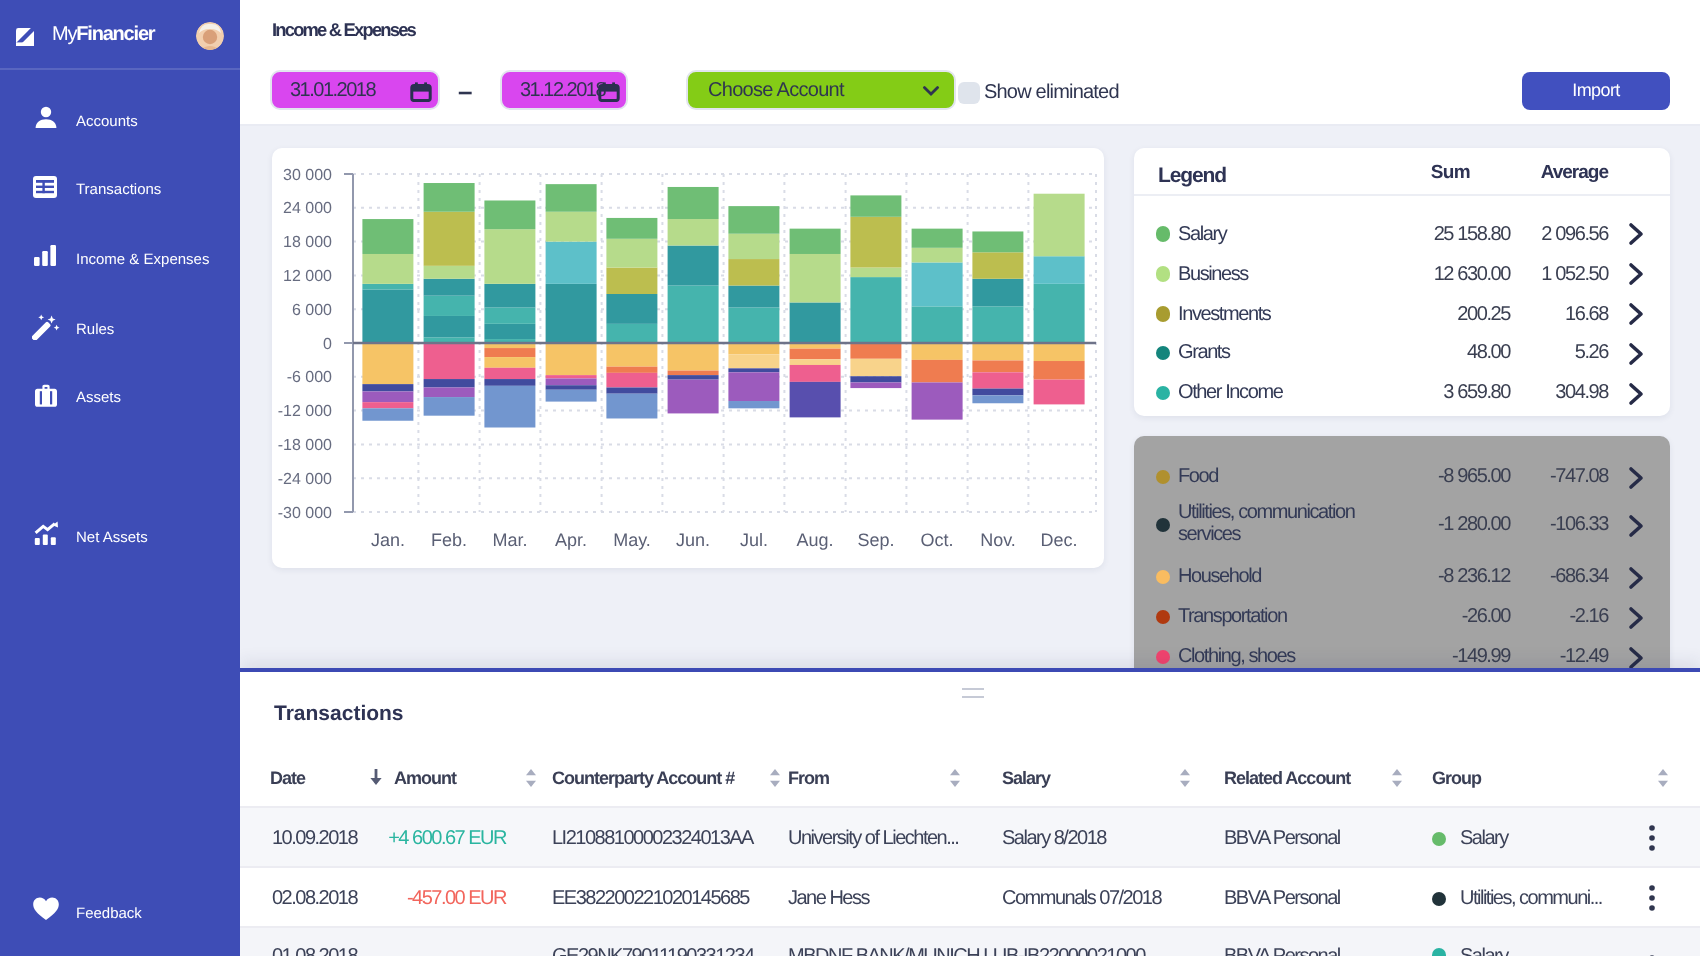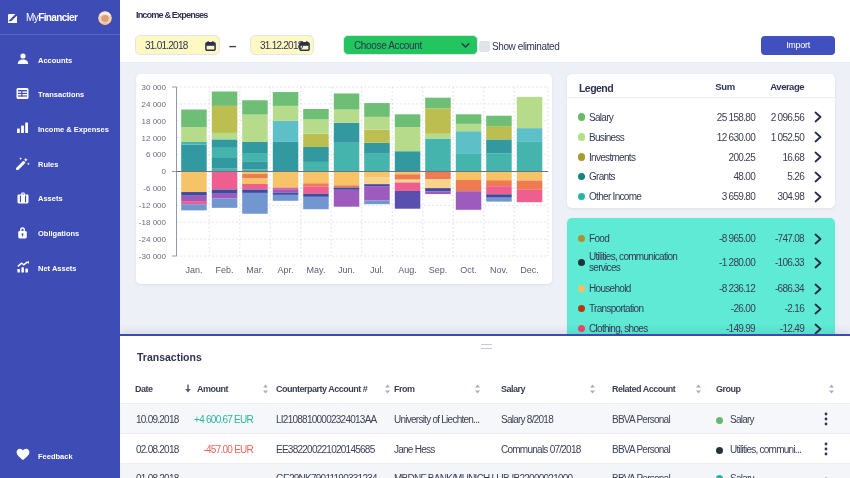--- a/index.html
+++ b/index.html
@@ -4,36 +4,36 @@
 html,body{width:850px;height:478px;overflow:hidden;font-family:"Liberation Sans",sans-serif;background:#eef0f7}
 #app{position:relative;width:850px;height:478px}
 #side{position:absolute;left:0;top:0;width:120px;height:478px;background:#3E4DB6;z-index:30}
 #shead{position:absolute;left:0;top:0;width:120px;height:35px;border-bottom:1px solid rgba(255,255,255,.14)}
 #slogo{position:absolute;left:7.5px;top:13.5px;line-height:0}
 #sname{position:absolute;left:26px;top:12px;font-size:10px;letter-spacing:-0.6px;color:#fff;font-weight:400}
 #sname b{font-weight:700}
 #savatar{position:absolute;left:98px;top:11px;width:14px;height:14px;border-radius:50%;overflow:hidden}
 .nav{position:absolute;left:0;width:120px;height:34px}
 .nic{position:absolute;left:16px;top:10px;width:14px;height:14px;line-height:0}
-.nlb{position:absolute;left:38px;top:13.5px;font-size:7.5px;letter-spacing:0px;font-weight:700;color:#fff;white-space:nowrap}
+.nlb{position:absolute;left:38px;top:13.5px;font-size:7.5px;letter-spacing:0px;font-weight:400;color:#fff;white-space:nowrap}
 #topbar{position:absolute;left:120px;top:0;width:730px;height:63px;background:#fff;border-bottom:1px solid #e9ebf3;z-index:5}
 #title{position:absolute;left:16px;top:9.5px;font-size:9.2px;letter-spacing:-0.9px;font-weight:700;color:#2e3354}
-.inp{position:absolute;top:35px;height:20px;background:#fef9c3;border:1px solid #e2e5ee;border-radius:5px}
+.inp{position:absolute;top:35px;height:20px;background:#d946ef;border:1px solid #e2e5ee;border-radius:5px}
 .inp .it{position:absolute;left:9px;top:3.5px;font-size:10px;letter-spacing:-0.75px;color:#2f3550}
 .inp .ic{position:absolute;right:3px;top:5px;line-height:0}
 #dash{position:absolute;left:109px;top:38px;font-size:13px;font-weight:700;color:#2f3550}
-#sel{position:absolute;left:223px;top:35px;width:135px;height:20px;background:#22c55e;border:1px solid #e2e5ee;border-radius:5px}
+#sel{position:absolute;left:223px;top:35px;width:135px;height:20px;background:#84cc16;border:1px solid #e2e5ee;border-radius:5px}
 #sel .st{position:absolute;left:10px;top:3.5px;font-size:10px;letter-spacing:-0.35px;font-weight:400;color:#2f3550}
 #sel .sc{position:absolute;right:7px;top:7px;line-height:0}
 #cb{position:absolute;left:359px;top:41px;width:11px;height:11px;background:#dfe4ec;border-radius:3px}
 #cblb{position:absolute;left:372px;top:40.5px;font-size:10px;letter-spacing:-0.4px;color:#2f3550}
 #imp{position:absolute;left:641px;top:36px;width:74px;height:19px;background:#4150bf;border-radius:4px;color:#fff;font-size:9px;letter-spacing:-0.3px;text-align:center;line-height:19px}
 #chartcard{position:absolute;left:136px;top:74px;width:416px;height:210px;background:#fff;border-radius:5px;box-shadow:0 1px 3px rgba(40,50,90,.08);z-index:4}
 #leg1{position:absolute;left:567px;top:74px;width:268px;height:134px;background:#fff;border-radius:5px;box-shadow:0 1px 3px rgba(40,50,90,.08);z-index:4}
-#leg2{position:absolute;left:567px;top:218px;width:268px;height:120px;background:#5eead4;border-radius:5px 5px 0 0;box-shadow:0 1px 3px rgba(40,50,90,.08);z-index:4}
+#leg2{position:absolute;left:567px;top:218px;width:268px;height:120px;background:#a3a3a3;border-radius:5px 5px 0 0;box-shadow:0 1px 3px rgba(40,50,90,.08);z-index:4}
 #lhead{position:absolute;left:12px;top:7.5px;font-size:10.5px;letter-spacing:-0.55px;font-weight:700;color:#2e3354}
 .lsum{position:absolute;left:0;width:168px;top:7px;font-size:9.5px;letter-spacing:-0.3px;font-weight:700;color:#2e3354;text-align:right}
 .lavg{position:absolute;left:0;width:237px;top:7px;font-size:9.5px;letter-spacing:-0.5px;font-weight:700;color:#2e3354;text-align:right}
 #lline{position:absolute;left:0;top:23px;width:268px;border-top:1px solid #eceef4}
 .lr{position:absolute;left:0;width:268px;height:0}
 .ld{position:absolute;left:10.5px;top:-4px;width:7.5px;height:7.5px;border-radius:50%}
 .llb{position:absolute;left:22px;top:-5.5px;font-size:10px;letter-spacing:-0.7px;color:#333a56;white-space:nowrap}
 .llb.two{width:118px;white-space:normal;line-height:10.5px;top:-10.5px}
 .ls{position:absolute;left:0;width:188px;top:-5.5px;font-size:10px;letter-spacing:-0.7px;color:#3a3f51;text-align:right}
 .la{position:absolute;left:0;width:237px;top:-5.5px;font-size:10px;letter-spacing:-0.7px;color:#3a3f51;text-align:right}
@@ -481,29 +481,20 @@
       </div>
       <div class="nav" style="top:146.1px">
         <span class="nic"><svg width="14" height="14" viewBox="0 0 14 14">
             <rect x="-1.2" y="8.2" width="11.5" height="3" rx="1" fill="#fff" transform="rotate(-45 4.5 9.7)"></rect>
             <path d="M9.8 1.8 l0.6 1.4 1.4 0.6 -1.4 0.6 -0.6 1.4 -0.6-1.4 -1.4-0.6 1.4-0.6z" fill="#fff"></path>
             <path d="M12.3 6.4 l0.45 1 1 0.45 -1 0.45 -0.45 1 -0.45-1 -1-0.45 1-0.45z" fill="#fff"></path>
             <path d="M4.6 1.2 l0.45 1 1 0.45 -1 0.45 -0.45 1 -0.45-1 -1-0.45 1-0.45z" fill="#fff"></path>
           </svg></span>
         <span class="nlb">Rules</span>
       </div>
-      <div class="nav" style="top:215.5px">
-        <span class="nic"><svg width="13" height="14" viewBox="0 0 13 14">
-            <path d="M4 5 V3.8 a2.5 2.5 0 0 1 5 0 V5 h-1.5 V3.8 a1 1 0 0 0-2 0 V5z" fill="#fff"></path>
-            <rect x="2.2" y="5" width="8.6" height="7.5" rx="1.4" fill="#fff"></rect>
-            <circle cx="6.5" cy="8.2" r="1" fill="#3E4DB6"></circle>
-            <rect x="6" y="8.6" width="1" height="1.8" fill="#3E4DB6"></rect>
-          </svg></span>
-        <span class="nlb">Obligations</span>
-      </div>
       <div class="nav" style="top:250.2px">
         <span class="nic"><svg width="14" height="14" viewBox="0 0 14 14">
             <rect x="1.4" y="9" width="2.5" height="3.5" rx="0.5" fill="#fff"></rect>
             <rect x="5.4" y="7.2" width="2.5" height="5.3" rx="0.5" fill="#fff"></rect>
             <rect x="9.4" y="8.6" width="2.5" height="3.9" rx="0.5" fill="#fff"></rect>
             <path d="M1.8 6.4 L5.6 3.2 7.8 4.8 11.4 1.8" stroke="#fff" stroke-width="1.5" fill="none"></path>
             <path d="M12.8 0.8 l0.2 3 -2.7-1.2z" fill="#fff"></path>
           </svg></span>
         <span class="nlb">Net Assets</span>
       </div>

